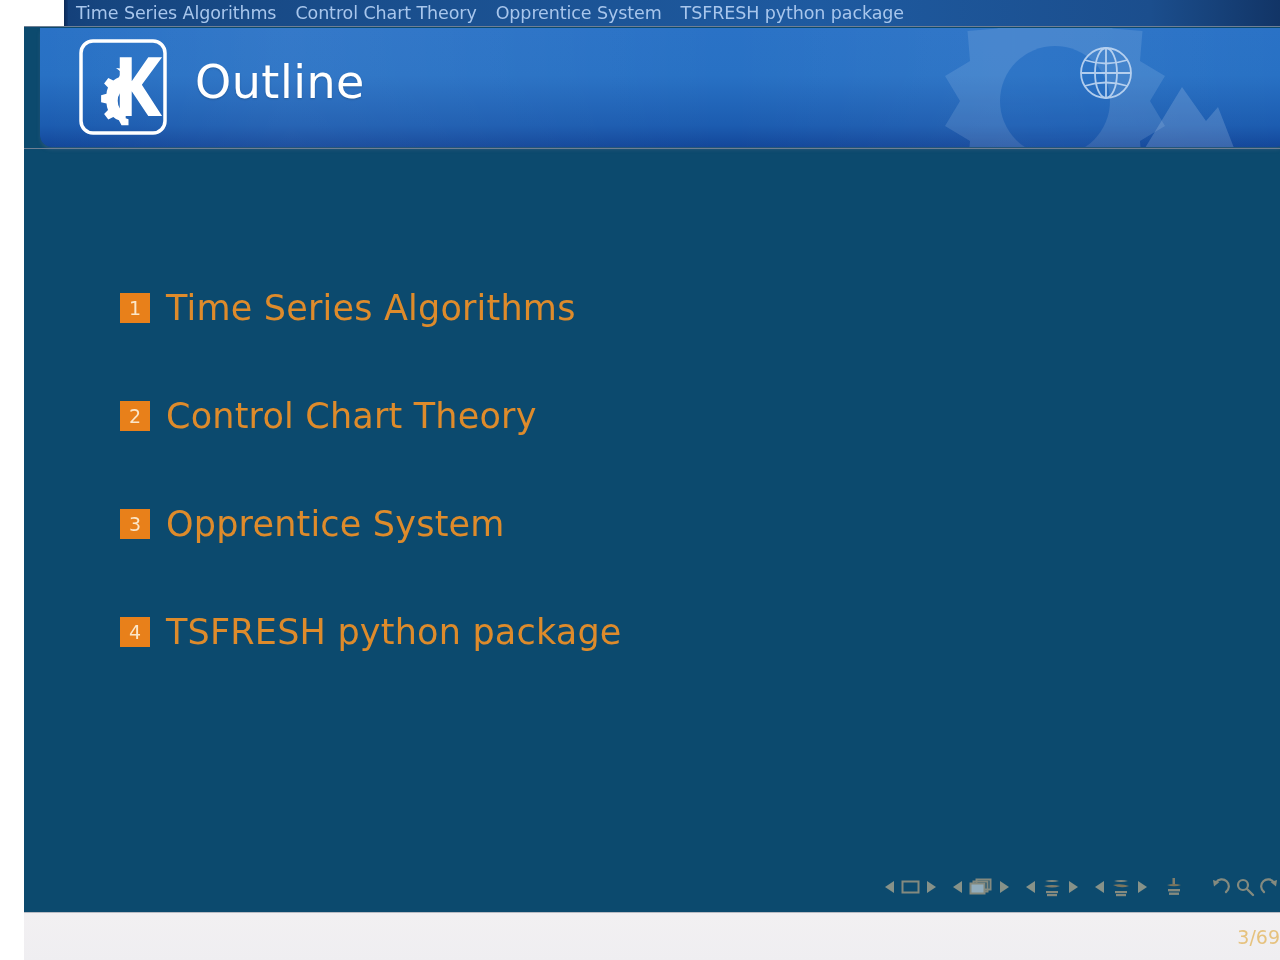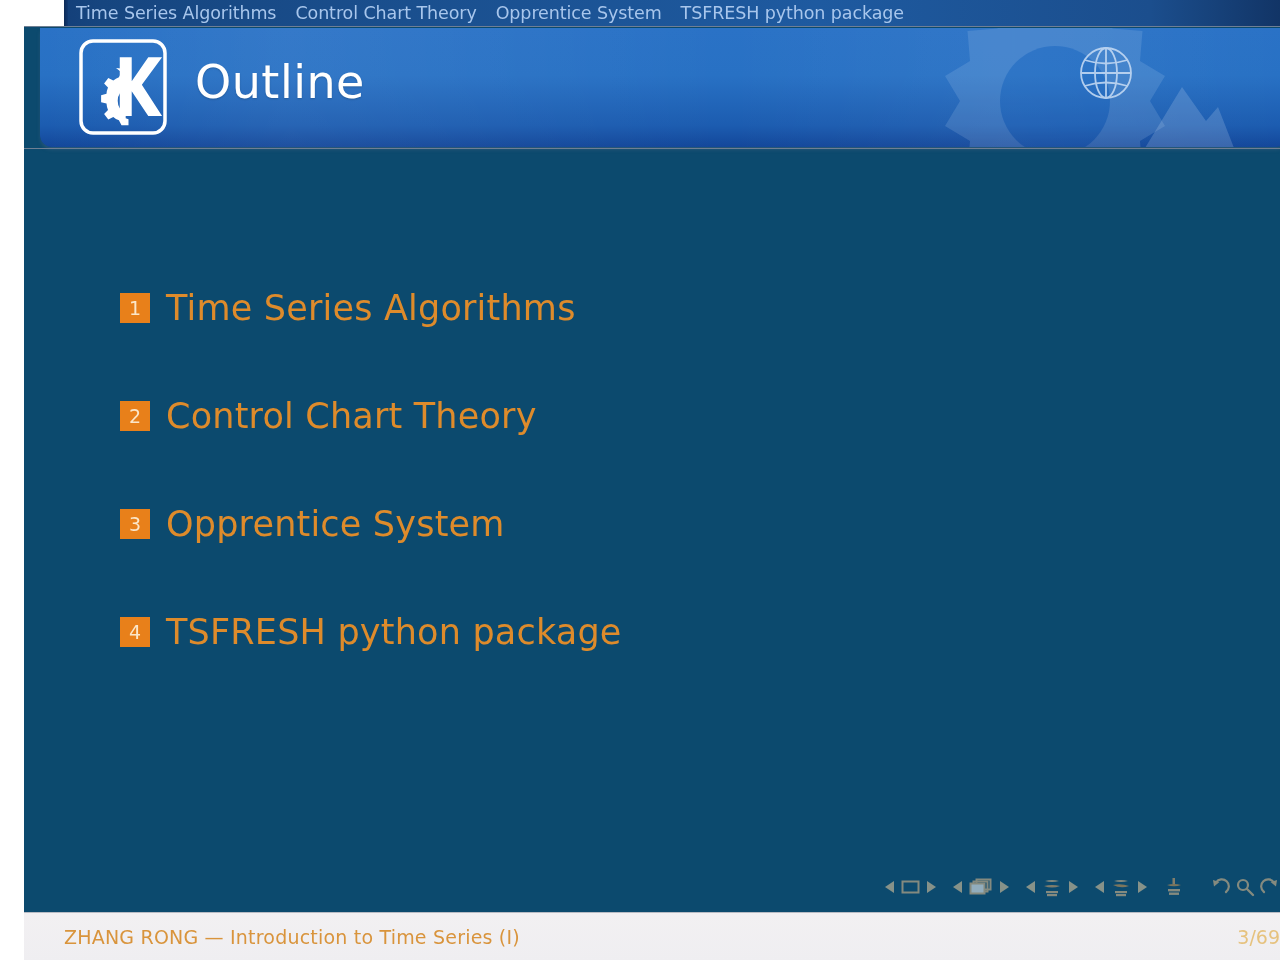--- a/index.html
+++ b/index.html
@@ -416,17 +416,16 @@
     </span>
     <span class="navsym">
       <svg width="20" height="20" viewBox="0 0 20 20">
         <path d="M4 15 A7 7 0 1 1 14 5.5" fill="none" stroke="#e6bf8d" stroke-width="2.2" stroke-linecap="round"></path>
         <polygon points="17,3 10.5,5 16,9.5" fill="#e6bf8d"></polygon>
       </svg>
     </span>
   </div>
 
   <div class="footer">
-    <span class="footer-left">ZHANG RONG — Introduction to Time Series (I)</span>
     <span class="footer-right">3/69</span>
   </div>
 
 </div>
 
 </body></html>

